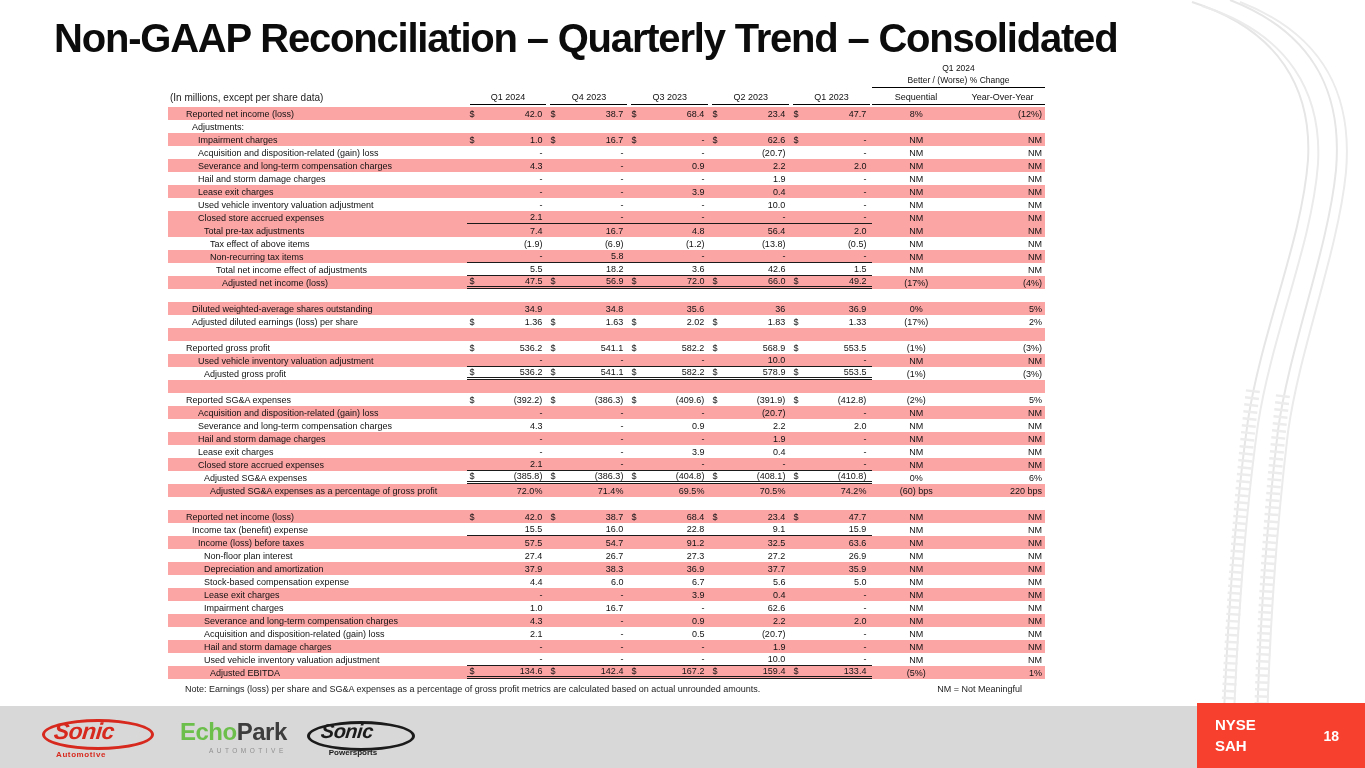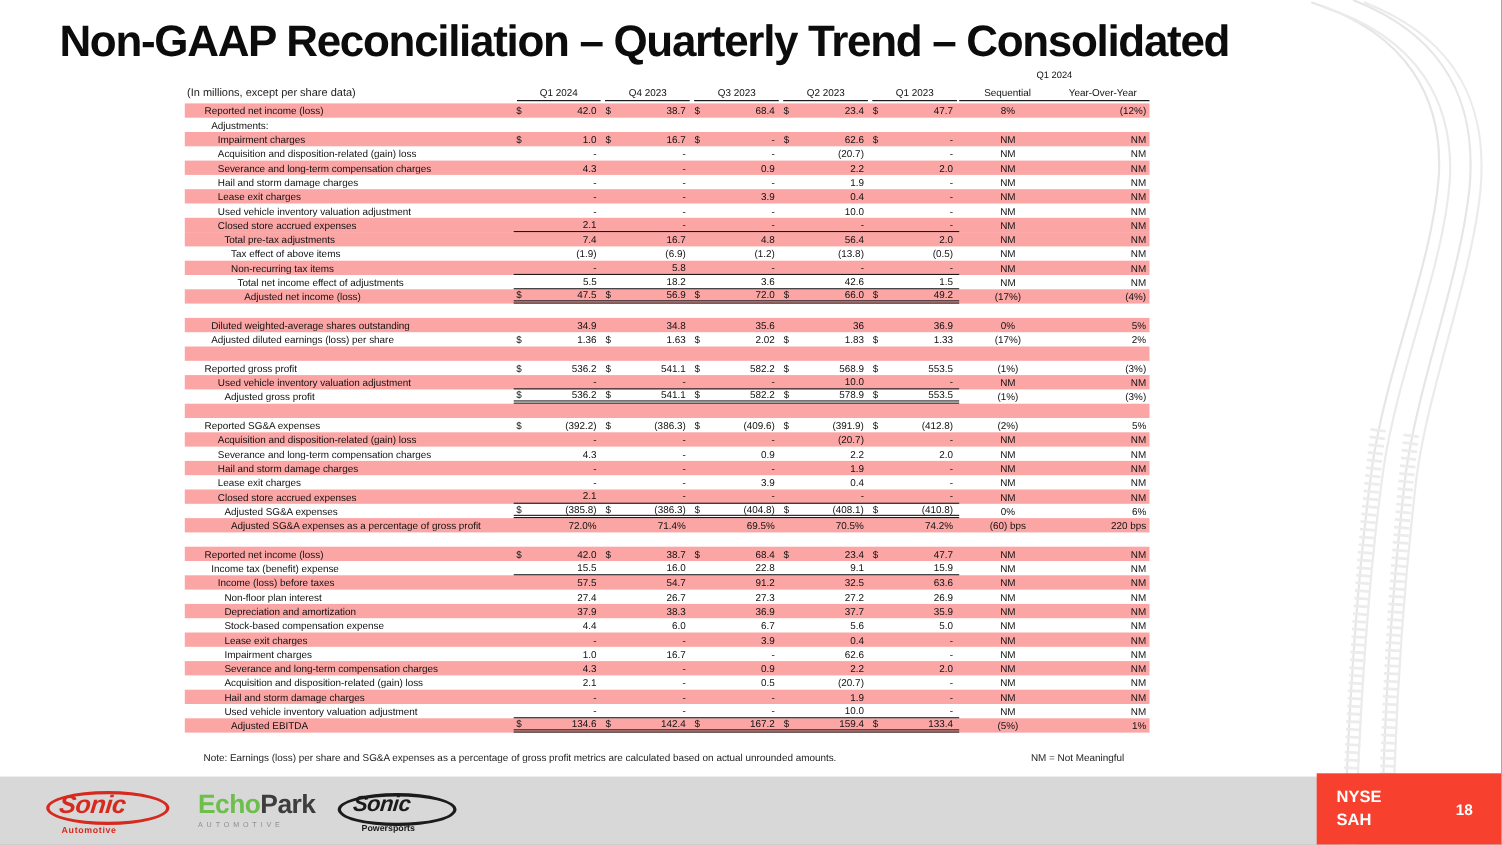--- a/index.html
+++ b/index.html
@@ -53,21 +53,21 @@
   .logos { position:absolute; left:42px; top:10px; display:flex; align-items:center; gap:20px; }
   
   .logo-sonic { position:relative; width:118px; height:44px; }
   .logo-sonic .oval { position:absolute; left:0; top:3px; width:112px; height:31px;
     border:3px solid #d7291d; border-radius:50%; }
   .logo-sonic .word { position:absolute; left:12px; top:2px; font-size:23px; font-weight:bold;
     font-style:italic; color:#d7291d; transform:skewX(-6deg); letter-spacing:-0.5px; }
   .logo-sonic .sub { position:absolute; left:14px; bottom:1px; font-size:8px; font-weight:bold;
     color:#d7291d; letter-spacing:0.6px; }
   
-  .logo-echopark { text-align:left; height:44px; padding-top:4px; }
+  .logo-echopark { text-align:right; height:44px; padding-top:4px; }
   .logo-echopark .l1 { font-size:24px; font-weight:bold; letter-spacing:-0.5px; line-height:24px; }
   .logo-echopark .echo { color:#6cbf4b; }
   .logo-echopark .park { color:#3d3d3d; }
   .logo-echopark .l2 { font-size:6.5px; letter-spacing:3.5px; color:#8f8f8f; margin-top:3px; }
   
   .logo-powersports { position:relative; width:112px; height:44px; }
   .logo-powersports .oval { position:absolute; left:0; top:5px; width:108px; height:30px;
     border:3px solid #1b1b1b; border-radius:50%; }
   .logo-powersports .word { position:absolute; left:14px; top:4px; font-size:20px; font-weight:bold;
     font-style:italic; color:#1b1b1b; transform:skewX(-6deg); letter-spacing:-0.5px; }
@@ -95,20 +95,24 @@
     <path d="M158,395 C146,495 137,635 135,768" stroke="#ececec" stroke-width="14" stroke-dasharray="2.5 4.5"></path>
   </svg>
 
   <div class="title">Non-GAAP Reconciliation – Quarterly Trend – Consolidated</div>
 
   <div class="tbl">
     <div class="hdr-row">
       <div class="hdr-spacer"></div>
       <div class="chg-head1">Q1 2024</div>
     </div>
+    <div class="hdr-row">
+      <div class="hdr-spacer"></div>
+      <div class="chg-head2">Better / (Worse) % Change</div>
+    </div>
     <div class="hdr-cols">
       <div class="units">(In millions, except per share data)</div>
       <div class="qh">Q1 2024</div>
       <div class="qh">Q4 2023</div>
       <div class="qh">Q3 2023</div>
       <div class="qh">Q2 2023</div>
       <div class="qh">Q1 2023</div>
       <div class="chgw">
         <div class="seqh">Sequential</div>
         <div class="yoyh">Year-Over-Year</div>

